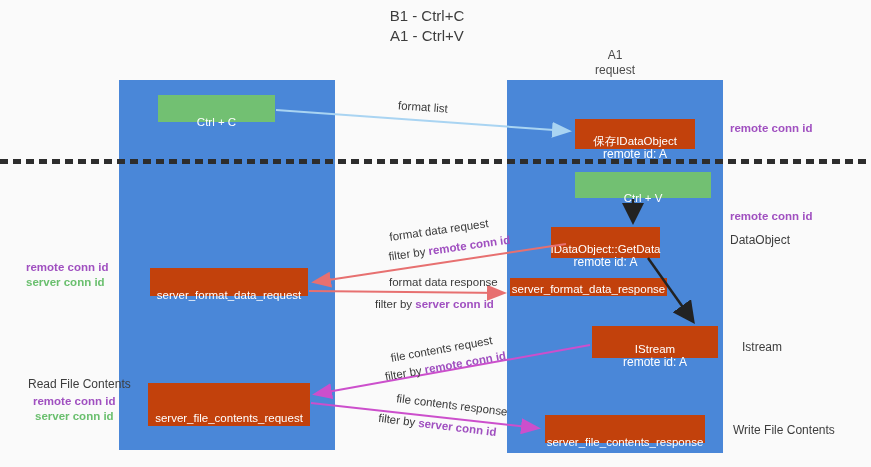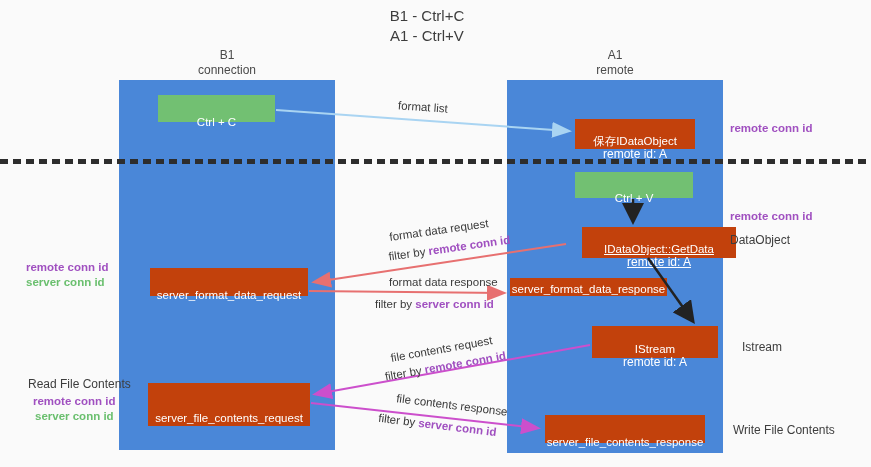--- a/index.html
+++ b/index.html
@@ -23,22 +23,22 @@
 
   .node { position:absolute; display:flex; flex-direction:column; justify-content:center;
           align-items:center; color:#fff; text-align:center; }
   .node.green  { background:#72c072; }
   .node.orange { background:#c2410c; }
   .node .l1 { font-size:11.5px; line-height:13px;margin-top:27px; }
   .node .l2 { font-size:12px;  line-height:13px; }
 
   #node-ctrl-c   { left:158px; top:95px;  width:117px; height:27px; }
   #node-save-do  { left:575px; top:119px; width:120px; height:30px; }
-  #node-ctrl-v   { left:575px; top:172px; width:118px; height:26px; }
-  #node-getdata  { left:582px; top:227px; width:154px; height:31px;text-decoration:underline; }
+  #node-ctrl-v   { left:575px; top:172px; width:136px; height:26px; }
+  #node-getdata  { left:551px; top:227px; width:109px; height:31px; }
   #node-fmt-req  { left:150px; top:268px; width:158px; height:28px; }
   #node-fmt-resp { left:510px; top:278px; width:157px; height:18px;justify-content:flex-end; }
   #node-istream  { left:592px; top:326px; width:126px; height:32px; }
   #node-file-req { left:148px; top:383px; width:162px; height:43px; }
   #node-file-resp{ left:545px; top:415px; width:160px; height:28px; }
 
   svg.arrows { position:absolute; left:0; top:0; pointer-events:none; }
 
   .alabel { position:absolute; font-size:11.5px; color:#3a3a3a; white-space:nowrap; }
   .alabel b.purple { color:#a050c0; }
@@ -71,27 +71,23 @@
 </head>
 <body>
 
 <div class="stage">
 
   <div class="title">
     <div>B1 - Ctrl+C</div>
     <div>A1 - Ctrl+V</div>
   </div>
 
-  <div class="col-header left">
-    <div>B1</div>
-    <div>connection</div>
-  </div>
   <div class="col-header right">
     <div>A1</div>
-    <div>remote</div>
+    <div>request</div>
   </div>
 
   <div class="column left"></div>
   <div class="column right"></div>
 
   <div class="dashline"></div>
 
   <div class="node green" id="node-ctrl-c">
     <span class="l1">Ctrl + C</span>
   </div>

